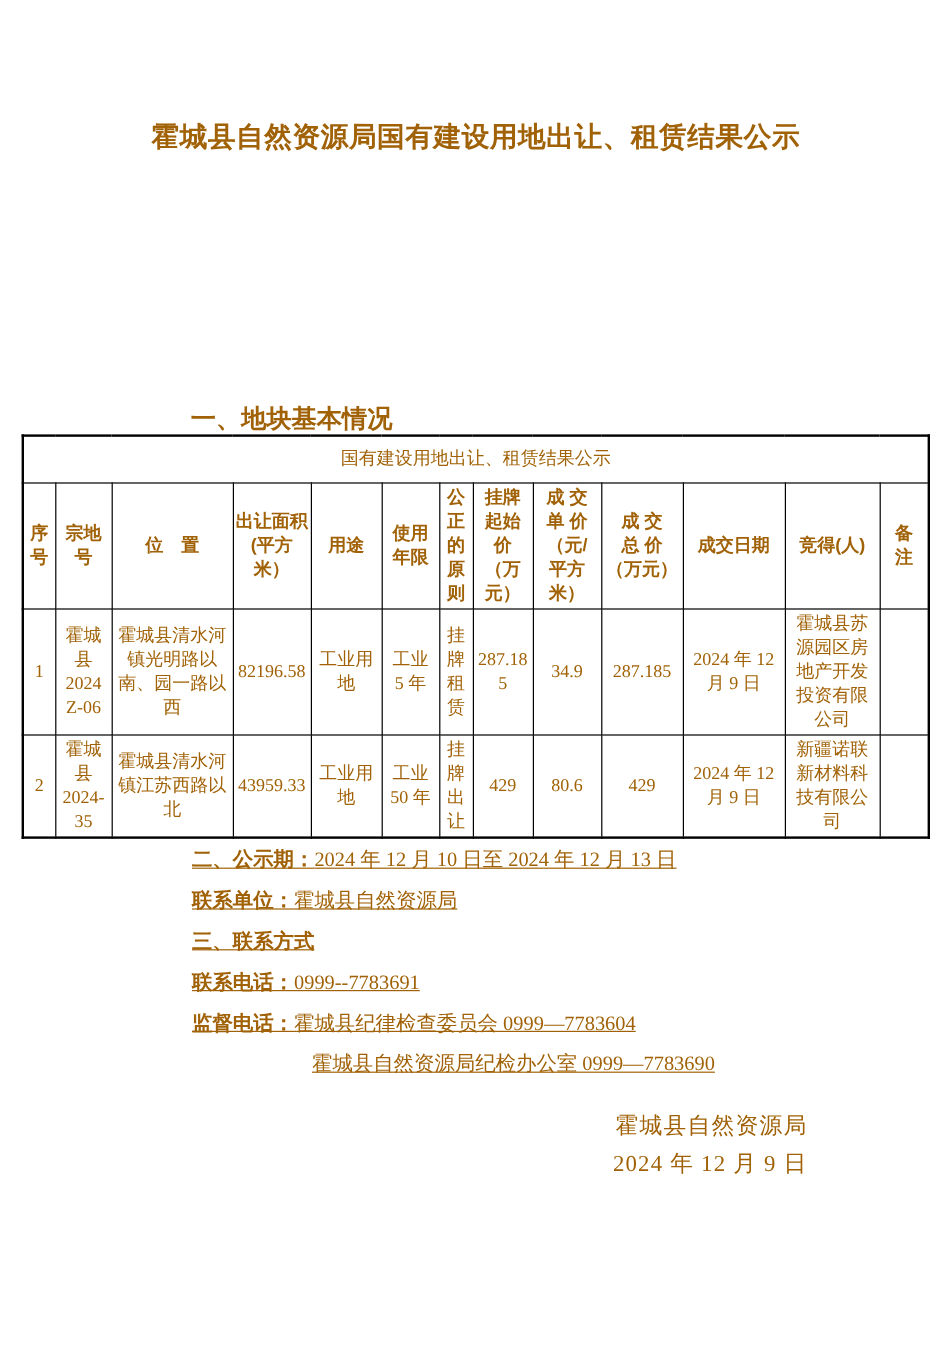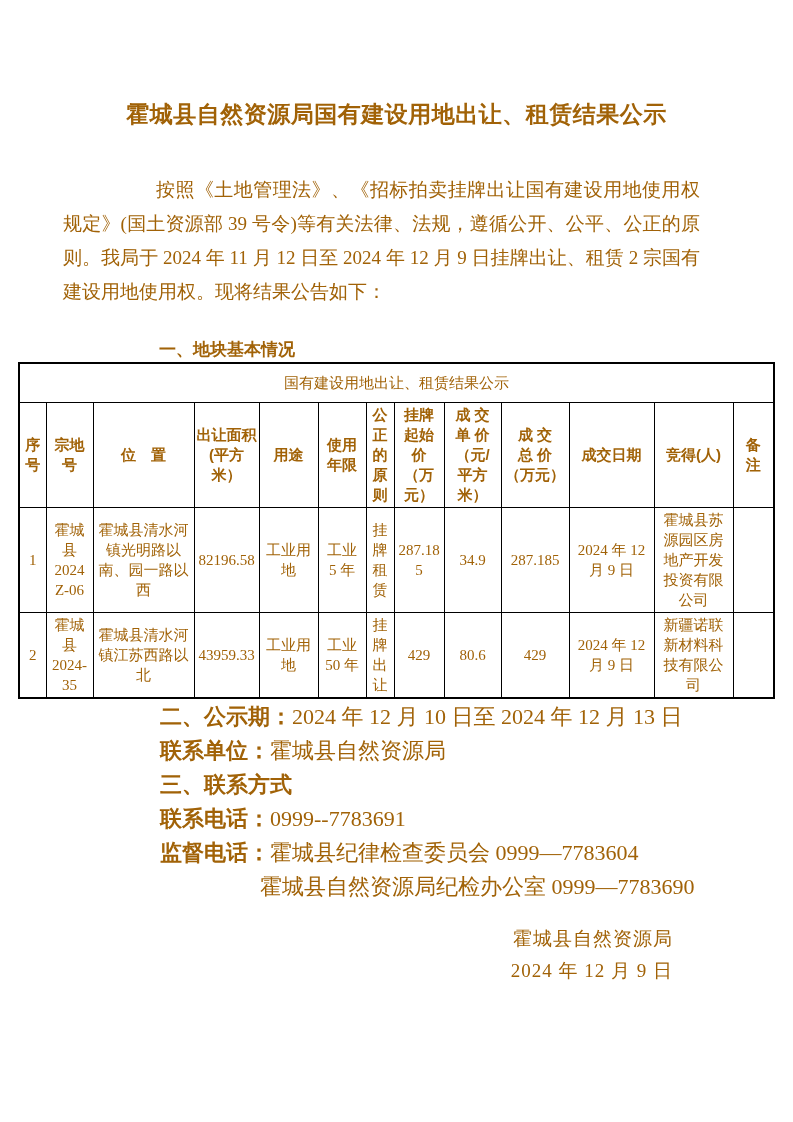--- a/index.html
+++ b/index.html
@@ -14,21 +14,21 @@
     text-align:center; font-size:23px; font-weight:bold;
     font-family:"Liberation Sans", sans-serif; letter-spacing:0.5px;
   }
   .intro {
     position:absolute; top:173px; left:63px; width:637px;
     font-size:19px; line-height:34px; text-align:justify;
     text-indent:93px;
   }
   .sec1-heading {
     position:absolute; top:336px; left:159px;
-    font-size:17px; line-height:28px; font-weight:bold;
+    font-size:21px; line-height:28px; font-weight:bold;
     font-family:"Liberation Sans", sans-serif;
   }
   table.results {
     position:absolute; top:362px; left:18px; width:755px;
     border-collapse:collapse; table-layout:fixed;
     border:2px solid #000;
   }
   table.results td, table.results th {
     border:1px solid #000; text-align:center; vertical-align:middle;
     font-size:15px; line-height:20px; padding:2px 2px;
@@ -41,41 +41,40 @@
     white-space:normal;
   }
   tr.r-header th {
     height:103px; font-weight:bold;
     font-family:"Liberation Sans", sans-serif;
   }
   tr.r-1 td { height:100px; }
   tr.r-2 td { height:77px; }
   .bottom-block {
     position:absolute; top:700px; left:63px; width:660px;
-    font-size:22px; line-height:34px;
+    font-size:17px; line-height:34px;text-decoration:underline;
   }
   .bottom-line { padding-left:97px; }
   .bottom-line.cont { padding-left:197px; }
   .lbl, .bold-heading {
     font-weight:bold; font-family:"Liberation Sans", sans-serif;
   }
   .signature-block {
     position:absolute; top:923px; left:63px; width:637px;
     text-align:right; padding-right:27px;
     font-size:19px; line-height:32px; letter-spacing:1px;
   }
 </style>
 </head>
 <body>
 
 <div class="page">
 
   <div class="doc-title">霍城县自然资源局国有建设用地出让、租赁结果公示</div>
 
-  <div class="intro">按照《土地管理法》、《招标拍卖挂牌出让国有建设用地使用权规定》(国土资源部 39 号令)等有关法律、法规，遵循公开、公平、公正的原则。我局于 2024 年 11 月 12 日至 2024 年 12 月 9 日挂牌出让、租赁 2 宗国有建设用地使用权。现将结果公告如下：</div>
 
   <div class="sec1-heading">一、地块基本情况</div>
 
   <table class="results">
     <colgroup>
       <col style="width:27px">
         <col style="width:47px">
         <col style="width:101px">
       <col style="width:65px">
         <col style="width:59px">

